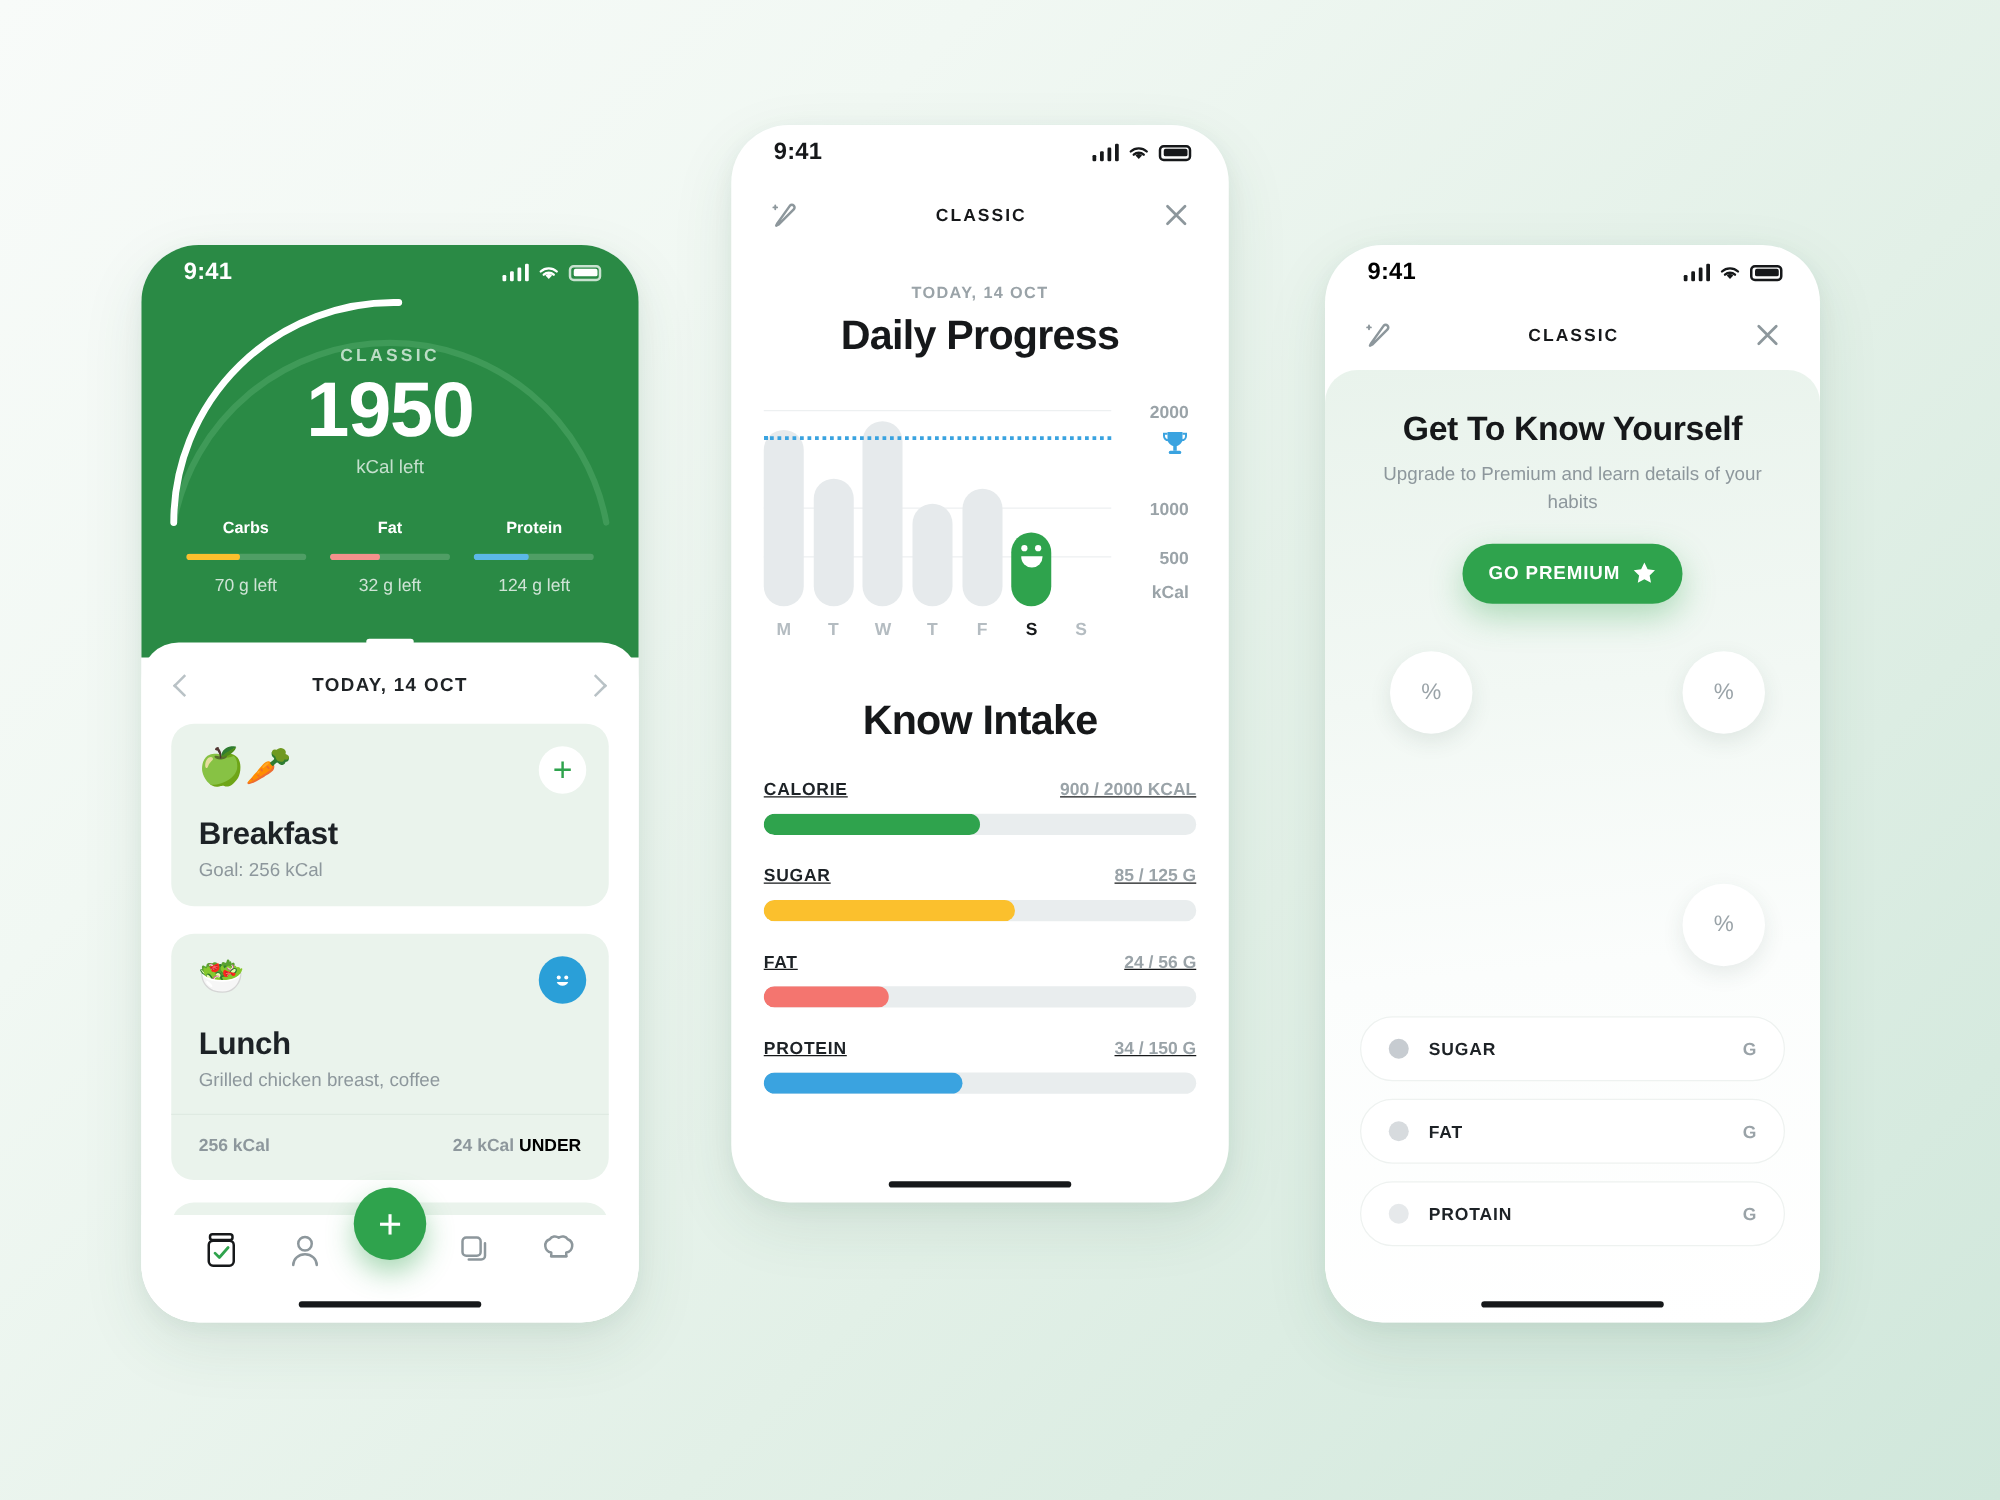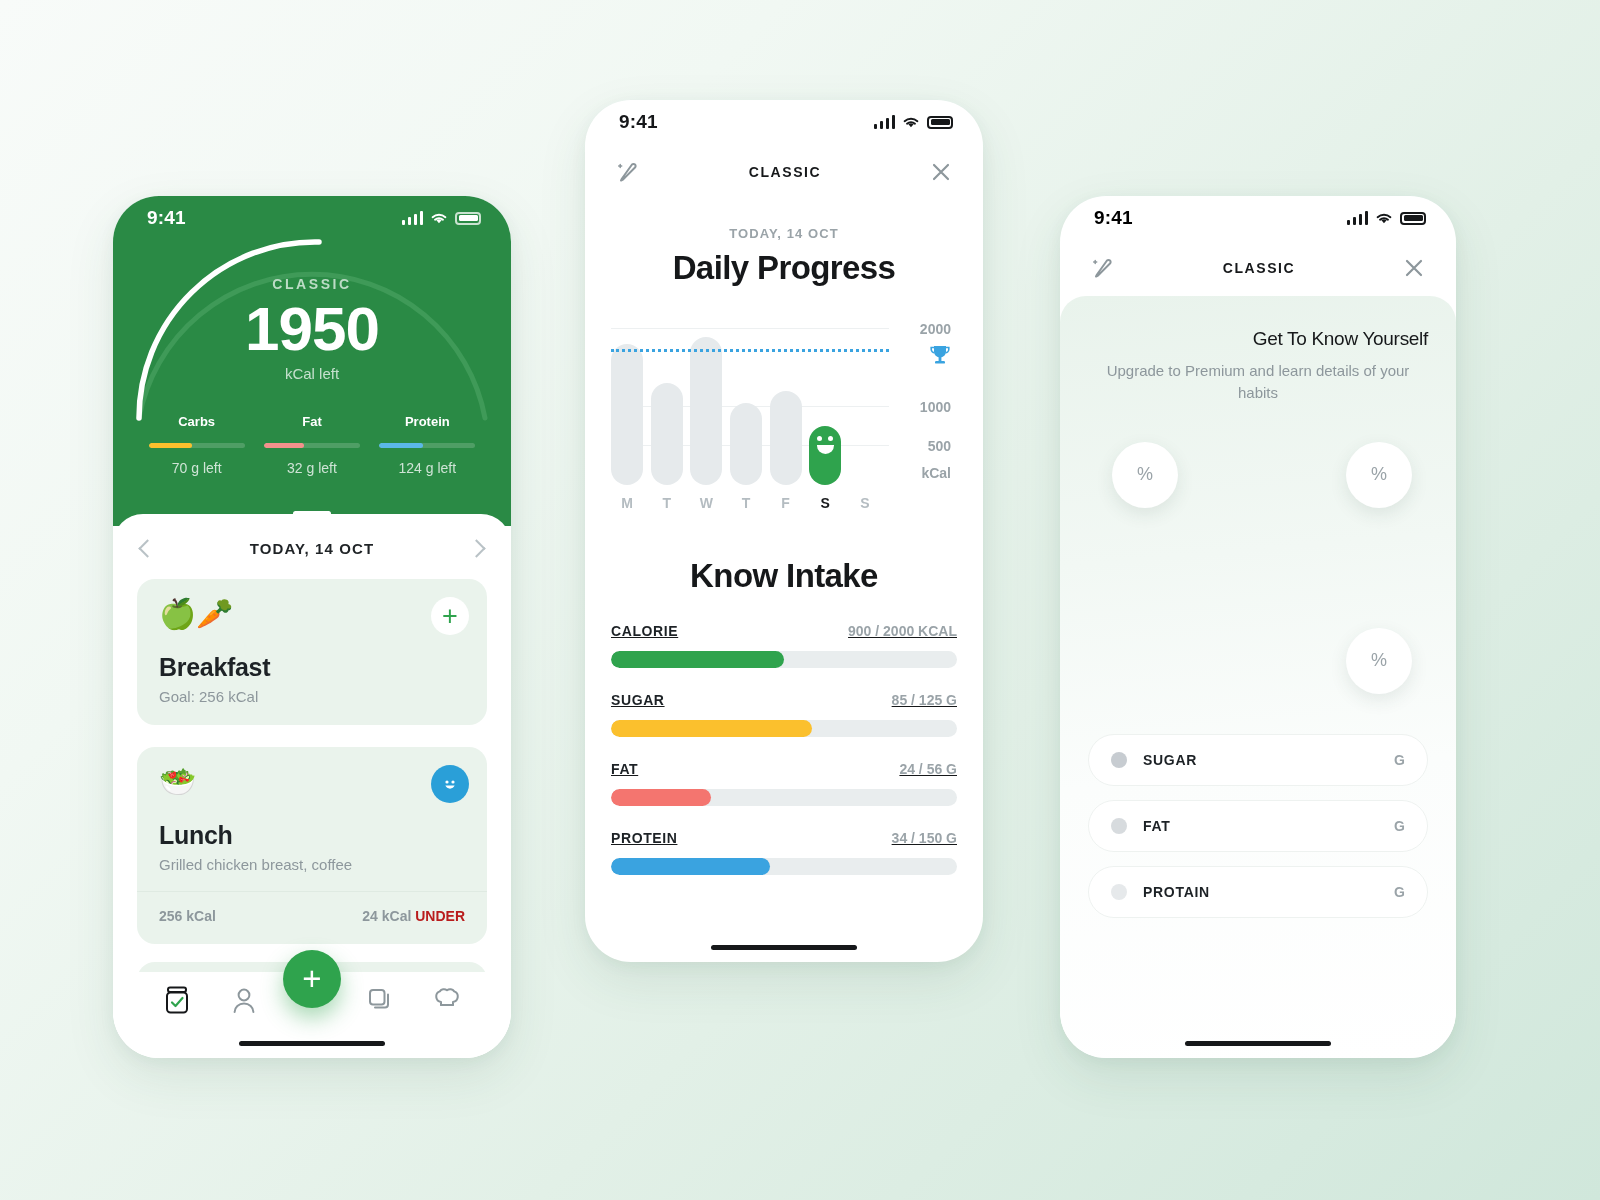--- a/index.html
+++ b/index.html
@@ -56,21 +56,21 @@
   .meal { background: #eaf3ec; border-radius: 18px; margin-top: 22px; padding: 20px 22px 20px; position: relative; }
   .meal-emoji { font-size: 30px; line-height: 1; }
   .meal-badge { position: absolute; right: 18px; top: 18px; width: 38px; height: 38px; border-radius: 50%;
                 display: flex; align-items: center; justify-content: center; }
   .badge-plus { background: #fff; color: #2fa34d; font-size: 27px; font-weight: 300; line-height: 1; }
   .badge-face { background: #2a9fd8; }
   .meal-title { font-size: 25px; font-weight: bold; color: #1d2226; margin-top: 24px; letter-spacing: -.3px; }
   .meal-sub { font-size: 15px; color: #8d979c; margin-top: 6px; }
   .meal-foot { border-top: 1.5px solid #dfeae2; margin: 18px -22px 0; padding: 16px 22px 0;
                display: flex; justify-content: space-between; font-size: 14px; font-weight: bold; color: #8d979c; }
-  .under { color: #b91c1c; }
+  .under { color: #000000; }
   .meal-stub { background: #eaf3ec; border-radius: 18px; margin-top: 18px; height: 60px; }
 
   .tabbar { position: absolute; left: 0; right: 0; bottom: 0; height: 86px; background: #fff;
             display: flex; align-items: flex-start; padding: 14px 30px 0; }
   .tabitem { flex: 1; display: flex; justify-content: center; }
   .fab { position: absolute; left: 50%; transform: translateX(-50%); top: -22px; width: 58px; height: 58px;
          border-radius: 50%; background: #2fa34d; color: #fff; display: flex; align-items: center;
          justify-content: center; font-size: 33px; font-weight: 300;
          box-shadow: 0 10px 22px rgba(47,163,77,.42); }
   .homebar { position: absolute; left: 50%; transform: translateX(-50%); bottom: 12px;
@@ -118,21 +118,21 @@
   .intake-name { font-size: 14px; font-weight: bold; letter-spacing: .6px; color: #1d2226; }
   .intake-val { font-size: 14px; font-weight: bold; color: #9aa3a8; }
   .intake-track { height: 17px; border-radius: 10px; background: #e9edee; margin-top: 12px; overflow: hidden; }
   .intake-fill { height: 100%; border-radius: 10px; }
 
   
   #p3 { left: 1060px; top: 196px; width: 396px; height: 862px; background: #fff; }
   .p3-body { position: absolute; left: 0; right: 0; top: 100px; bottom: 0;
              background: linear-gradient(175deg, #e9f3ec 0%, #f2f8f4 34%, #fbfdfc 62%, #fff 100%);
              border-radius: 26px 26px 46px 46px; padding: 32px 28px 0; }
-  .promo-title { text-align: right; font-size: 19px; font-weight: normal; letter-spacing: -.3px; color: #16181a; }
+  .promo-title { text-align: center; font-size: 27px; font-weight: bold; letter-spacing: -.3px; color: #16181a; }
   .promo-sub { text-align: center; font-size: 15px; color: #8d979c; margin-top: 10px; line-height: 1.45; }
   .promo-btn { margin: 22px auto 0; width: 176px; height: 48px; border-radius: 26px; background: #2fa34d;
                color: #fff; display: flex; align-items: center; justify-content: center; gap: 10px;
                font-size: 15px; font-weight: bold; letter-spacing: .7px;
                box-shadow: 0 10px 26px rgba(47,163,77,.34); }
 
   .donut-wrap { position: relative; height: 300px; margin-top: 16px; }
   .donut { position: absolute; left: 50%; top: 8px; transform: translateX(-50%); width: 262px; height: 262px;
            border-radius: 50%; }
   .donut-hole { position: absolute; left: 50%; top: 50%; transform: translate(-50%,-50%); width: 166px; height: 166px;
@@ -450,20 +450,26 @@
     </svg>
     <div class="navbar-title">CLASSIC</div>
     <svg width="24" height="24" viewBox="0 0 24 24">
       <path d="M5 5 L19 19 M19 5 L5 19" stroke="#8d979c" stroke-width="2.2" stroke-linecap="round"></path>
     </svg>
   </div>
 
   <div class="p3-body">
     <div class="promo-title">Get To Know Yourself</div>
     <div class="promo-sub">Upgrade to Premium and learn details of your habits</div>
+    <div class="promo-btn">
+      <span>GO PREMIUM</span>
+      <svg width="19" height="19" viewBox="0 0 19 19">
+        <path d="M9.5 1 l2.6 5.4 5.9 .8 -4.3 4.1 1.1 5.9 -5.3 -2.9 -5.3 2.9 1.1 -5.9 -4.3 -4.1 5.9 -.8 Z" fill="#fff"></path>
+      </svg>
+    </div>
 
     <div class="donut-wrap">
       <div class="pct" style="left:24px; top:22px">%</div>
       <div class="pct" style="right:16px; top:22px">%</div>
       <div class="pct" style="right:16px; top:208px">%</div>
     </div>
 
     <div class="legend-row">
       <div class="legend-dot" id="d0" style="background: rgb(199, 204, 209);"></div>
       <div class="legend-name">SUGAR</div>

